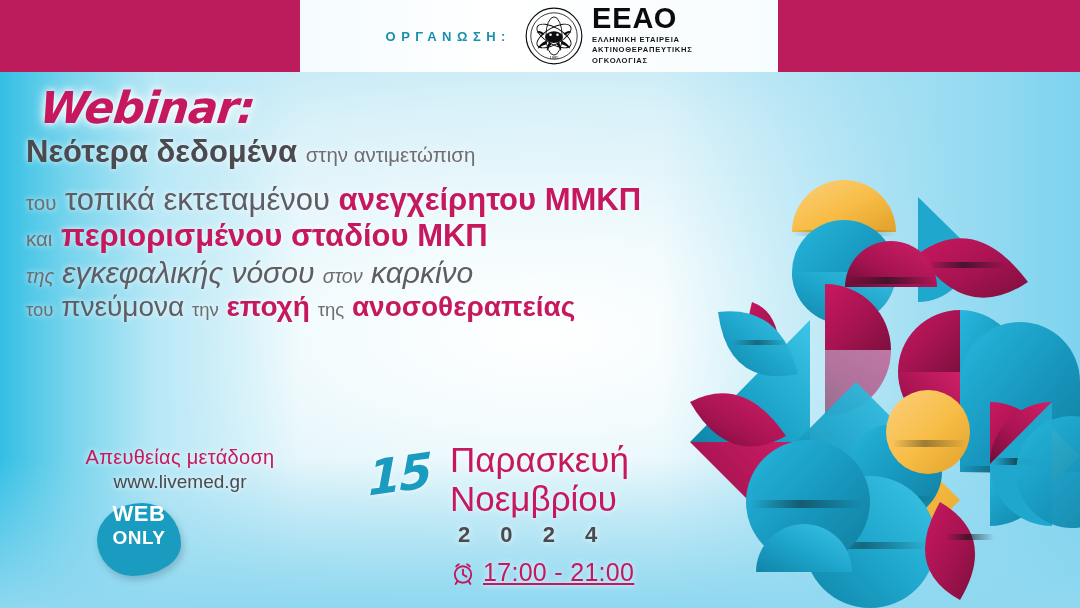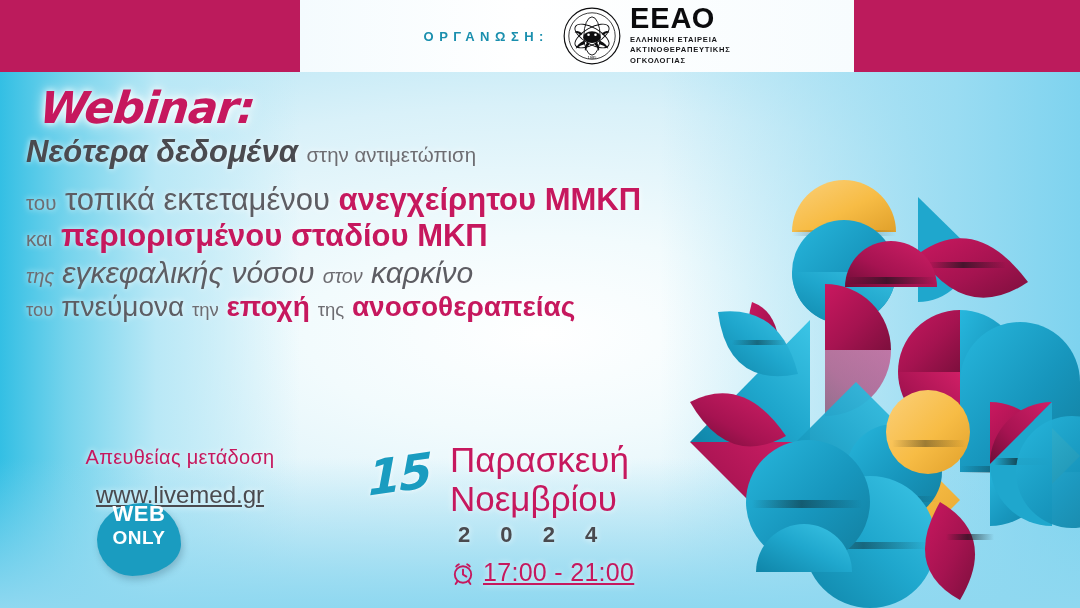--- a/index.html
+++ b/index.html
@@ -30,21 +30,21 @@
     background:linear-gradient(to top,#8fd8f0 0%, rgba(200,238,250,0) 100%);
     pointer-events:none;
   }
 
   
   .bar{position:absolute;top:0;height:72px;background:#bc1b5c;}
   .bar-left{left:0;width:300px;}
   .bar-right{left:778px;right:0;}
 
   .header-strip{
-    position:absolute;left:300px;top:0;width:554px;height:72px;
+    position:absolute;left:300px;top:0;width:478px;height:72px;
     display:flex;align-items:center;justify-content:center;gap:14px;
     background:linear-gradient(to right,#f4fbfe 0%,#ffffff 40%,#f7fcfe 100%);
   }
   .org-label{
     color:#1a8fae;font-size:13px;font-weight:700;letter-spacing:5.5px;
     white-space:nowrap;
   }
   .logo-wrap{display:flex;align-items:center;gap:9px;}
   .logo-emblem{width:58px;height:58px;flex:0 0 58px;}
   .logo-text{display:flex;flex-direction:column;justify-content:center;}
@@ -80,37 +80,36 @@
     white-space:nowrap;
     text-shadow:0 0 6px rgba(255,255,255,.85);
   }
   .l1{font-size:31px;margin-top:6px;}
   .l2{font-size:31px;margin-top:16px;}
   .l3{font-size:31px;margin-top:4px;}
   .l4{font-size:30px;margin-top:22px;}
   .l5{font-size:30px;margin-top:4px;font-style:italic;}
   .l6{font-size:28px;margin-top:4px;}
 
-  .b{font-weight:700;color:#4a4a4f;font-style:italic;}
+  .b{font-weight:700;color:#4a4a4f;}
   .bd{font-weight:700;color:#c6185e;}
   .sm{font-size:0.66em;color:#6d6d72;font-weight:400;}
   .rg{font-weight:400;color:#5d5d63;}
 
   
   .live{
     position:absolute;left:45px;top:446px;width:270px;text-align:center;
   }
   .live-line1{
     font-size:20px;color:#c6185e;letter-spacing:.3px;white-space:nowrap;
     text-shadow:0 0 6px rgba(255,255,255,.9);
   }
   .live-line2{
-    font-size:24px;color:#4a4a4f;margin-top:12px;white-space:nowrap;
+    font-size:19px;color:#4a4a4f;margin-top:2px;white-space:nowrap;
     text-shadow:0 0 6px rgba(255,255,255,.9);
-    text-decoration:underline;
   }
   .weblob{
     position:absolute;left:97px;top:503px;width:84px;height:73px;
     background:#1a9cc0;
     border-radius:54% 46% 58% 42% / 50% 56% 44% 50%;
     box-shadow:2px 4px 7px rgba(40,80,100,.28);
     display:flex;flex-direction:column;align-items:center;justify-content:flex-start;
     color:#ffffff;line-height:1;
   }
   .weblob .w1{font-size:22px;font-weight:700;letter-spacing:.5px;}

